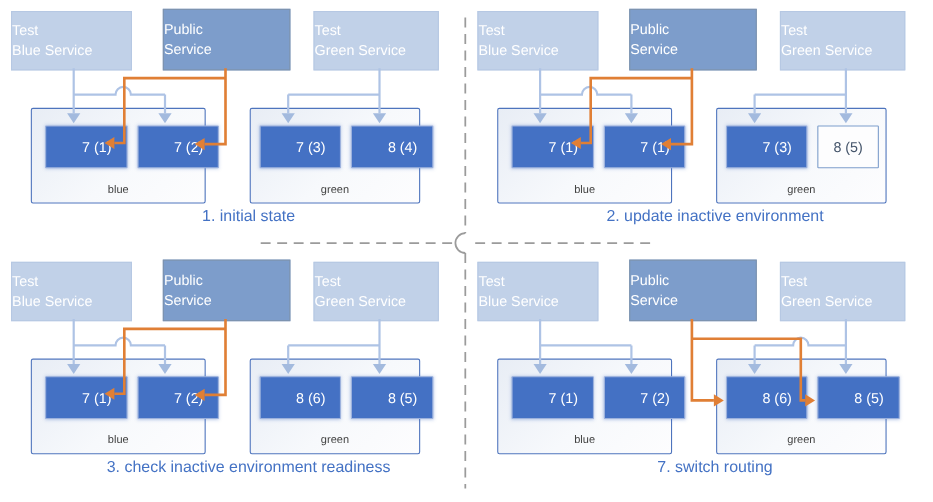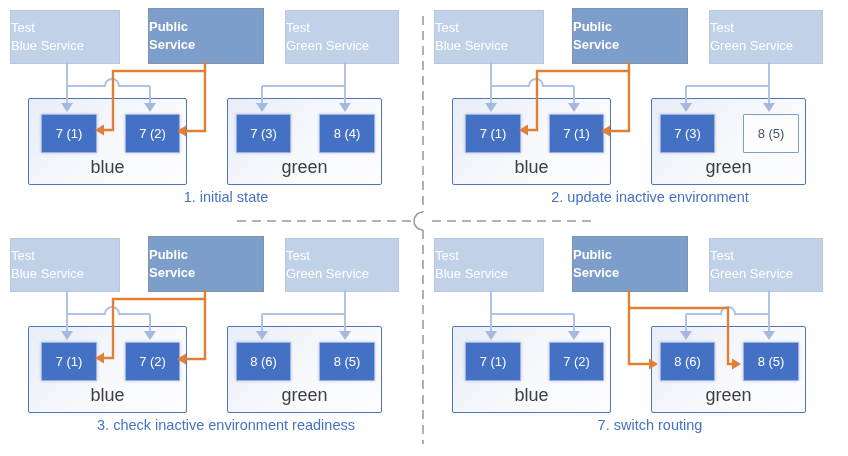--- a/index.html
+++ b/index.html
@@ -7,38 +7,38 @@
     position:relative;width:848px;height:456px;background:#ffffff;overflow:hidden;
     font-family:"Liberation Sans","DejaVu Sans",sans-serif;
   }
   .quadrant{position:absolute;width:424px;height:228px;}
   .q0{left:0;top:0}.q1{left:424px;top:0}.q2{left:0;top:228px}.q3{left:424px;top:228px}
 
   
   .svc{position:absolute;display:flex;flex-direction:column;justify-content:center;
        text-align:left;color:#ffffff;font-size:13px;line-height:18px;}
   .svc-test{background:#c1d1e8;border:1px solid #b6c8e3;}
-  .svc-public{background:#7d9dcb;border:1px solid #7e93ad;font-weight:bold;}
+  .svc-public{background:#7d9dcb;border:1px solid #7e93ad;}
   .svc-blue{left:10px;top:10px;width:108px;height:52px;}
   .svc-pub{left:148px;top:8px;width:114px;height:54px;}
   .svc-green{left:285px;top:10px;width:112px;height:52px;}
 
   
   .env{position:absolute;border:1.5px solid #4e74bd;border-radius:2px;
        background:linear-gradient(135deg,#e8edf5 0%,#f7f9fc 55%,#fdfdfe 100%);}
   .env-blue{left:28px;top:98px;width:157px;height:85px;}
   .env-green{left:227px;top:98px;width:153px;height:85px;}
   .env-label{position:absolute;left:0;right:0;bottom:6px;text-align:center;
-             color:#3f3f3f;font-size:18px;}
+             color:#3f3f3f;font-size:10px;}
 
   
   .pod{position:absolute;top:15px;width:54px;height:37px;display:flex;align-items:center;
        justify-content:center;font-size:13px;border-radius:1px;}
   .pod.filled{background:#4471c4;color:#ffffff;border:1px solid #9db2dd;
-              box-shadow:0 0 3px rgba(68,113,196,.35);}
+              box-shadow:0 0 3px rgba(68,113,196,.35);padding-left:19px;}
   .pod.outlined{background:#fdfdfe;color:#44546a;border:1.5px solid #7d9dcb;}
   .env-blue .pod-a{left:12px}.env-blue .pod-b{left:96px;width:53px}
   .env-green .pod-a{left:8px;width:53px}.env-green .pod-b{left:91px}
 
   .caption{position:absolute;left:0;right:0;top:189px;text-align:center;
            color:#4472c4;font-size:14.5px;padding-left:28px;}
 
   svg.connectors{position:absolute;left:0;top:0;pointer-events:none;}
   .lb{stroke:#aec3e5;stroke-width:2;fill:none;}
   .lb-ah{fill:#a3bade;stroke:none;}

